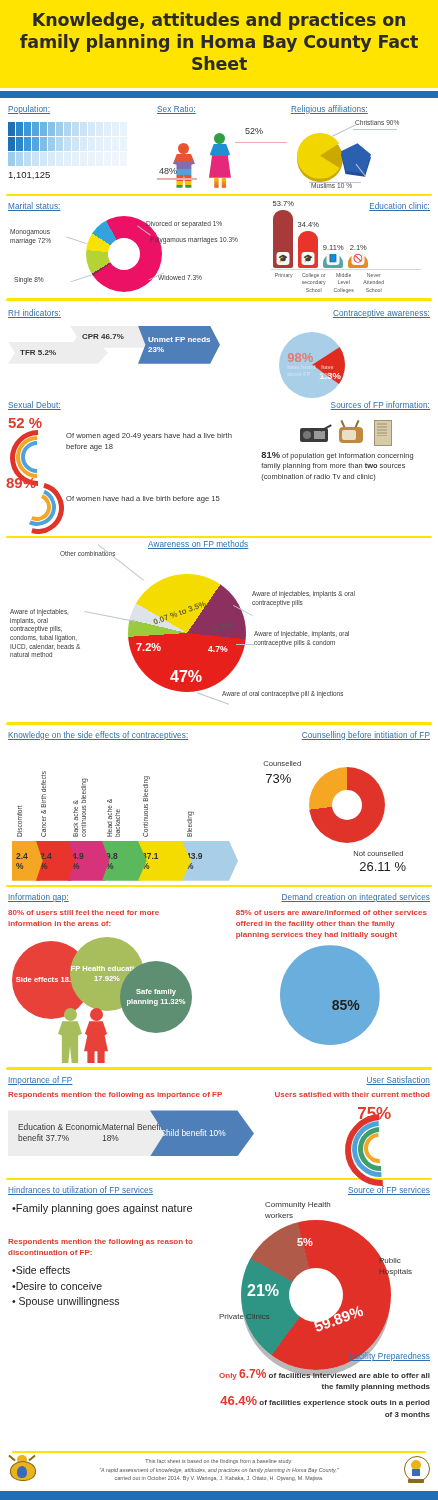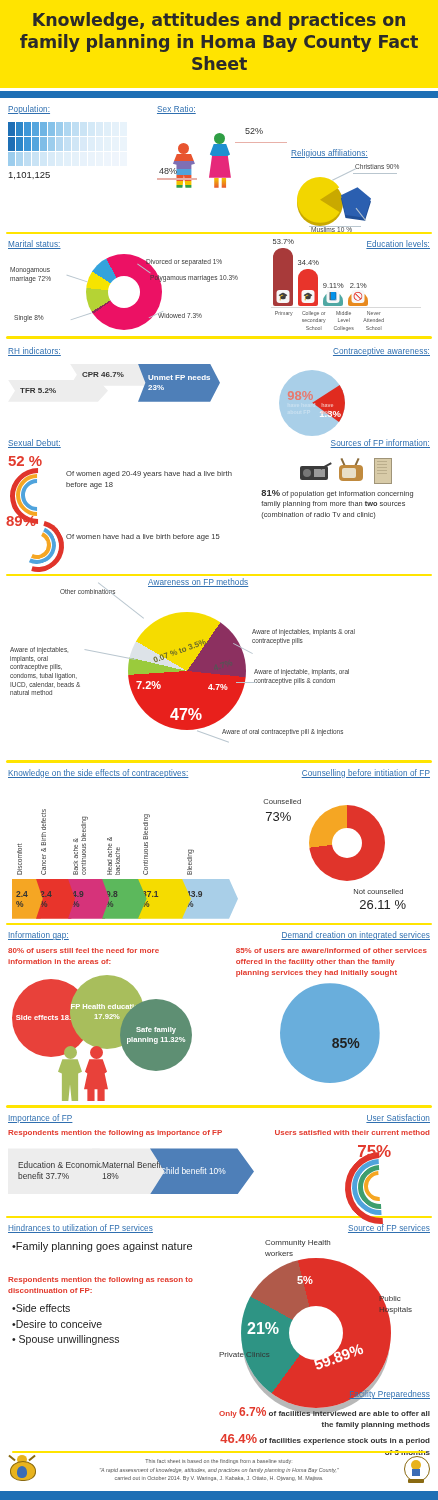--- a/index.html
+++ b/index.html
@@ -15,21 +15,21 @@
   
   .rule{height:2.5px;background:#FFE400;margin:0 6px;border-radius:2px;}
   .sect-title{color:#2F6FB0;font-size:8.2px;text-decoration:underline;letter-spacing:.1px;}
   .red-txt{color:#E23B2E;font-weight:bold;font-size:8px;line-height:1.35;}
 
   
   .r1{display:flex;padding:7px 8px 4px;}
   .r1 .c{position:relative;}
   .c-pop{width:150px;}
   .c-sex{width:135px;}
-  .c-rel{width:140px;margin-top:44px;}
+  .c-rel{width:140px;}
   .ppl{margin-top:8px;line-height:0;}
   .ppl .rw{display:flex;gap:1px;margin-bottom:1px;}
   .pers{width:7px;height:14px;position:relative;}
   .pers i{position:absolute;left:2px;top:0;width:3px;height:3px;border-radius:50%;background:inherit;}
   .pers b{position:absolute;left:0;top:3.4px;width:7px;height:10px;background:inherit;
           clip-path:polygon(22% 0,78% 0,100% 32%,78% 36%,78% 100%,57% 100%,52% 55%,46% 100%,24% 100%,24% 36%,0 32%);}
   .popnum{font-size:9.5px;color:#222;margin-top:3px;font-family:"Liberation Sans",sans-serif;}
 
   .sexwrap{position:relative;height:66px;margin-top:10px;}
   .fig{position:absolute;bottom:2px;}
@@ -392,21 +392,21 @@
       <div class="mlbl" style="left:142px;top:34px;width:92px;">Polygamous marriages 10.3%</div>
       <div class="mlbl" style="left:150px;top:72px;width:92px;">Widowed 7.3%</div>
       <div class="mlbl" style="left:6px;top:74px;width:60px;">Single 8%</div>
       <div class="calloutLine" style="left:58px;top:38px;width:22px;transform:rotate(18deg);"></div>
       <div class="calloutLine" style="left:128px;top:28px;width:16px;transform:rotate(35deg);"></div>
       <div class="calloutLine" style="left:140px;top:74px;width:16px;transform:rotate(-25deg);"></div>
       <div class="calloutLine" style="left:62px;top:76px;width:22px;transform:rotate(-18deg);"></div>
     </div>
 
     <div class="c-edu">
-      <div class="sect-title" style="display:block;text-align:right;">Education levels:</div>
+      <div class="sect-title" style="display:block;text-align:right;">Education clinic:</div>
       <div class="bars" id="edu-bars">
           <div class="bar" style="height: 58px; background: rgb(168, 58, 58);">
             <span>53.7%</span>
             <em>🎓</em>
           </div>
           <div class="bar" style="height: 37.1546px; background: rgb(232, 52, 43);">
             <span>34.4%</span>
             <em>🎓</em>
           </div>
           <div class="bar" style="height: 14px; background: rgb(79, 168, 163);">

